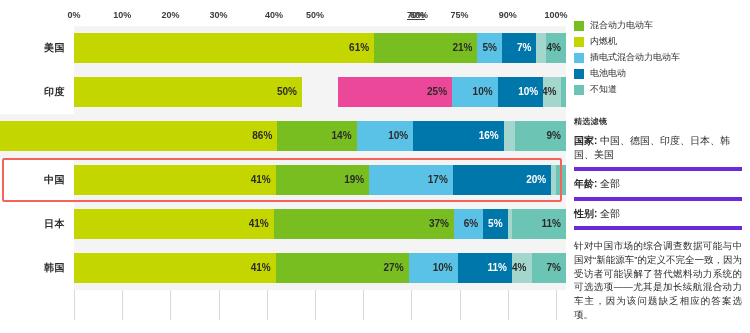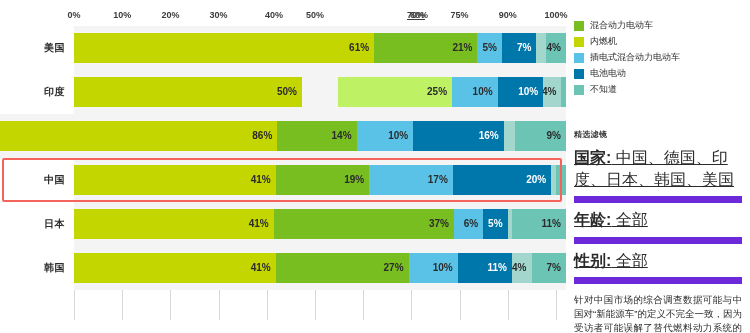--- a/index.html
+++ b/index.html
@@ -137,35 +137,34 @@
     width: 10px; height: 10px;
     flex: 0 0 10px;
     margin-right: 6px;
   }
   .legend-label {
     font-size: 9px;
     color: #2b2b2b;
     white-space: nowrap;
   }
 
-  .filters { margin-top: 32px; }
+  .filters { margin-top: 19px; }
   .filters-title {
     font-size: 8px;
     font-weight: bold;
     color: #3c3c3c;
     margin-bottom: 7px;
     letter-spacing: .3px;
   }
   .filter-row {
-    font-size: 16px;
+    font-size: 10px;
     color: #2b2b2b;
     padding: 6px 0;
     line-height: 1.35;
-    border-bottom: 7px solid #6d28d9;
-    text-decoration: underline;
+    border-bottom: 4px solid #6d28d9;
   }
   .filter-row:first-of-type { padding-top: 0; }
   .filter-key { font-weight: bold; }
   .filter-val { font-weight: normal; }
 
   .note { margin-top: 9px; }
   .note-title {
     font-size: 8px;
     font-weight: bold;
     color: #3c3c3c;
@@ -237,21 +236,21 @@
               </div>
             </div>
           </div>
           <div class="row">
             <div class="row-label">印度</div>
             <div class="bar-track">
               <div class="bar">
                 <div class="seg light" style="background: rgb(196, 214, 0); width: 50%;">
                   <span>50%</span>
                 </div>
-                <div class="seg light" style="background: #bef264; width: 25%; margin-left: 36px;">
+                <div class="seg light" style="background: #ec4899; width: 25%; margin-left: 36px;">
                   <span>25%</span>
                 </div>
                 <div class="seg light" style="background: rgb(91, 194, 231); width: 10%;">
                   <span>10%</span>
                 </div>
                 <div class="seg dark" style="background: rgb(0, 119, 171); width: 10%;">
                   <span>10%</span>
                 </div>
                 <div class="seg light" style="background: rgb(163, 215, 206); width: 4%;">
                   <span>4%</span>

